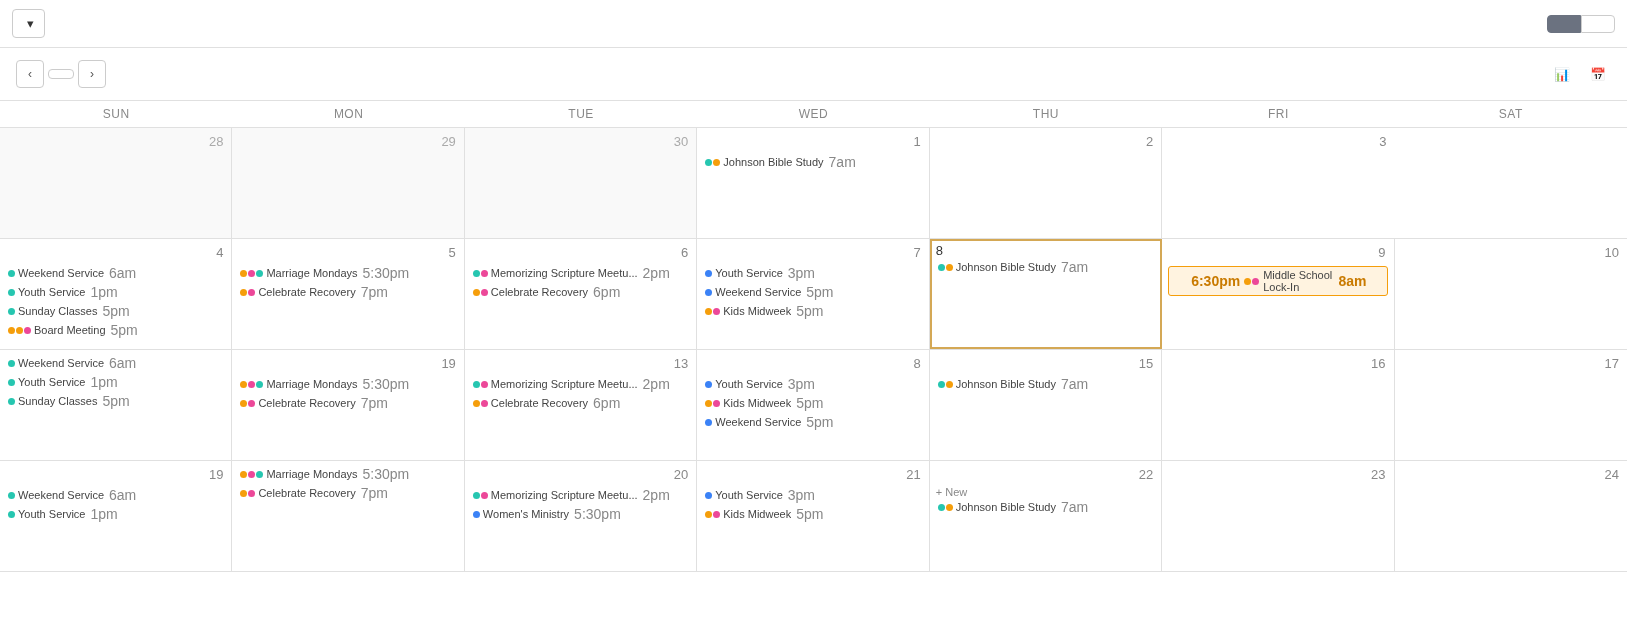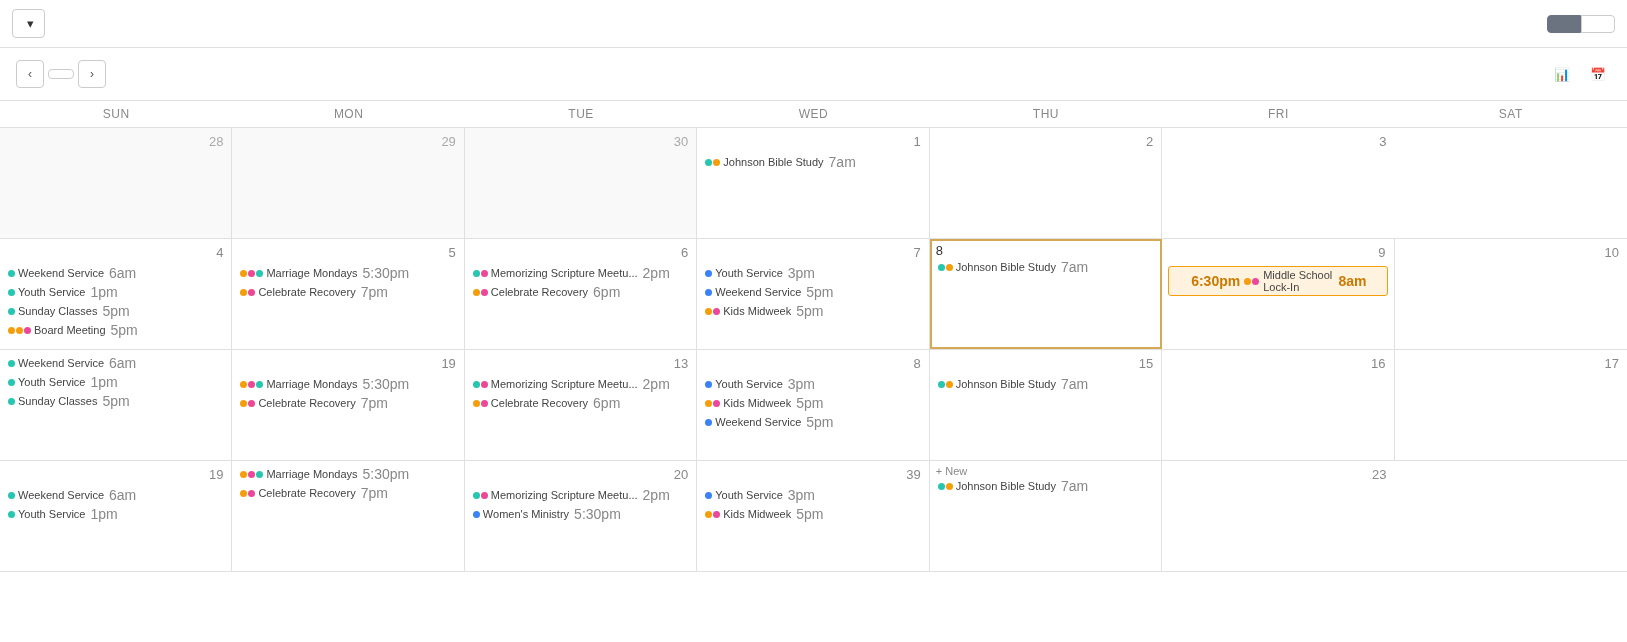--- a/index.html
+++ b/index.html
@@ -415,44 +415,48 @@
             <span class="event-name">Memorizing Scripture Meetu...</span>
             <span class="event-time">2pm</span>
           </div>
           <div class="event">
             <span class="event-dot" style="background:#3b82f6"></span>
             <span class="event-name">Women's Ministry</span>
             <span class="event-time">5:30pm</span>
           </div>
         </div>
         <div class="day-cell">
-          <div class="day-number current-month">39</div>
+          <div class="day-number current-month">21</div>
           <div class="event">
             <span class="event-dot" style="background:#3b82f6"></span>
             <span class="event-name">Youth Service</span>
             <span class="event-time">3pm</span>
           </div>
           <div class="event">
             <span class="event-multi">
               <span class="event-dot" style="background:#f59e0b"></span>
               <span class="event-dot" style="background:#ec4899"></span>
             </span>
             <span class="event-name">Kids Midweek</span>
             <span class="event-time">5pm</span>
           </div>
         </div>
         <div class="day-cell">
+          <div class="day-number current-month">22</div>
           <div class="add-new">+ New</div>
           <div class="event">
             <span class="event-multi">
               <span class="event-dot" style="background:#26c6b0"></span>
               <span class="event-dot" style="background:#f59e0b"></span>
             </span>
             <span class="event-name">Johnson Bible Study</span>
             <span class="event-time">7am</span>
           </div>
         </div>
         <div class="day-cell">
           <div class="day-number current-month">23</div>
+        </div>
+        <div class="day-cell">
+          <div class="day-number current-month">24</div>
         </div>
       </div>
     </div>
 </div>
 
 </body></html>

